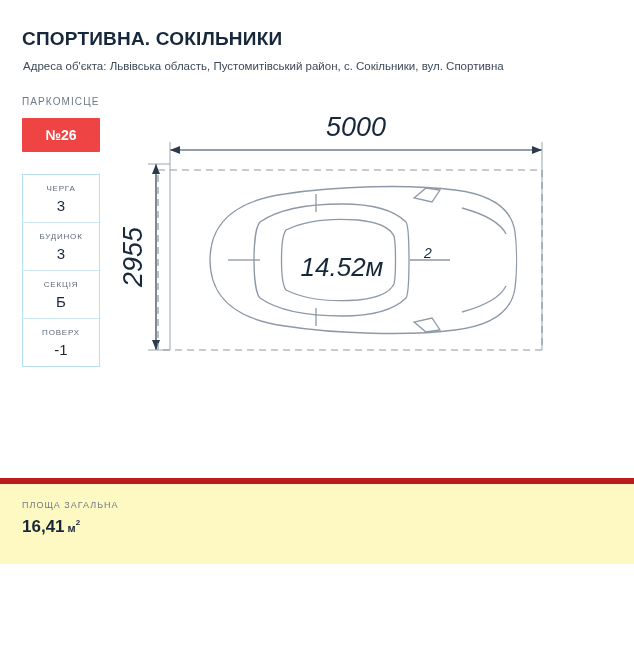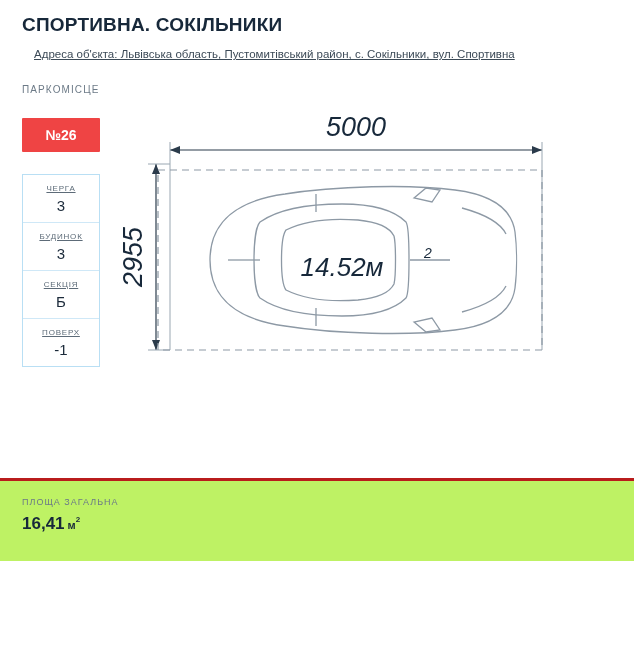--- a/index.html
+++ b/index.html
@@ -24,27 +24,26 @@
 
   
   .header {
     padding: 14px 22px 0 22px;
   }
   .title {
     font-size: 19px;
     font-weight: bold;
     letter-spacing: .2px;
     color: #17283a;
-    margin: 0 0 10px 0;
+    margin: 14px 0 10px 0;
   }
   .address {
     font-size: 11.5px;
     color: #3c4a57;
-    margin: 12px;
-    text-decoration: underline;
+    margin: 1px;
   }
 
   .section-label {
     margin: 24px 0 0 22px;
     font-size: 10px;
     letter-spacing: 1.1px;
     color: #6c7a87;
     text-transform: uppercase;
   }
 
@@ -78,21 +77,20 @@
     text-align: center;
     border-bottom: 1px solid #cfe8f7;
   }
   .spec-cell:last-child { border-bottom: none; }
   .spec-key {
     font-size: 8px;
     letter-spacing: .8px;
     color: #5d6b78;
     text-transform: uppercase;
     margin-bottom: 4px;
-    text-decoration: underline;
   }
   .spec-val {
     font-size: 15px;
     color: #1b2a3a;
   }
 
   
   .drawing {
     position: absolute;
     left: 110px;
@@ -103,22 +101,22 @@
   }
   .drawing svg { display: block; }
 
   
   .footer {
     position: absolute;
     left: 0;
     right: 0;
     top: 478px;
     height: 80px;
-    background: #bef264;
-    border-top: 3px solid #b91c1c;
+    background: #fef9c3;
+    border-top: 6px solid #b91c1c;
   }
   .footer-inner {
     padding: 16px 0 0 22px;
   }
   .footer-key {
     font-size: 9px;
     letter-spacing: 1px;
     color: #6c7a87;
     text-transform: uppercase;
     margin-bottom: 7px;

